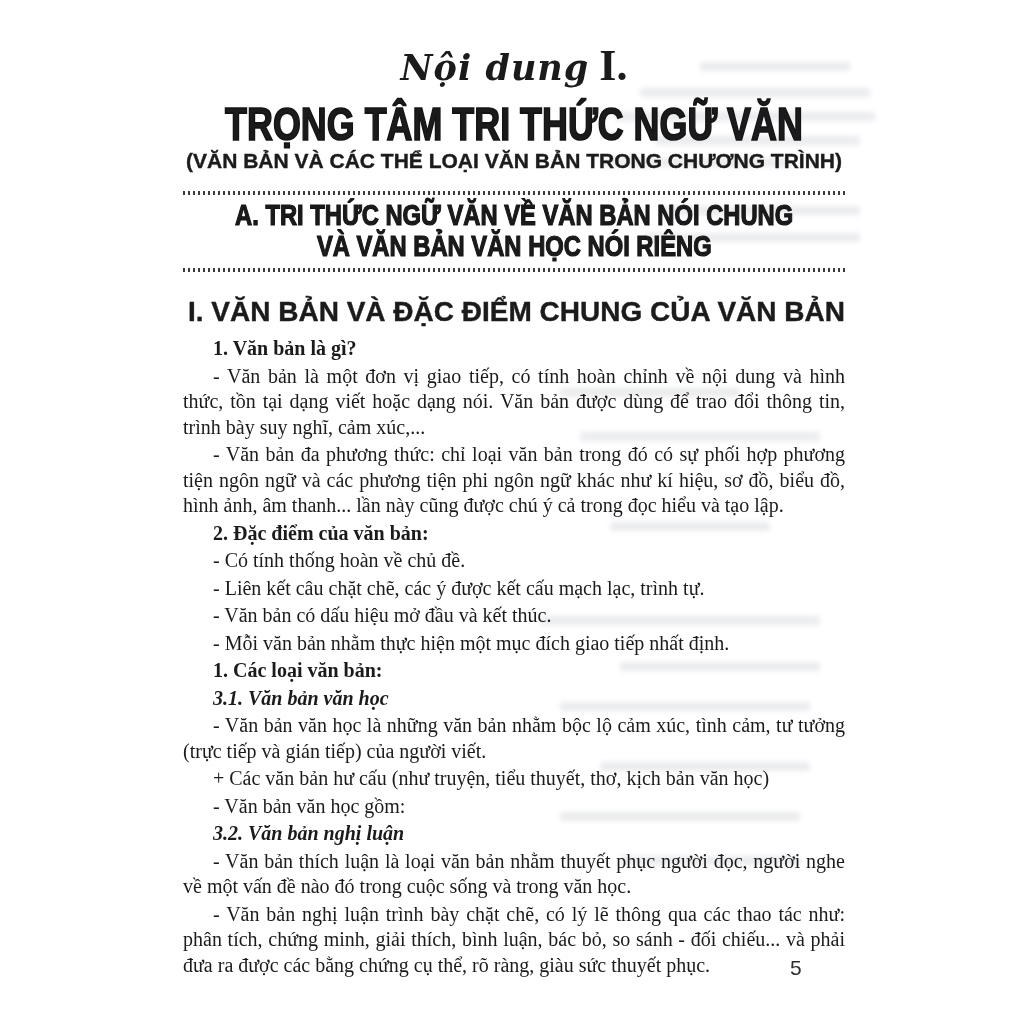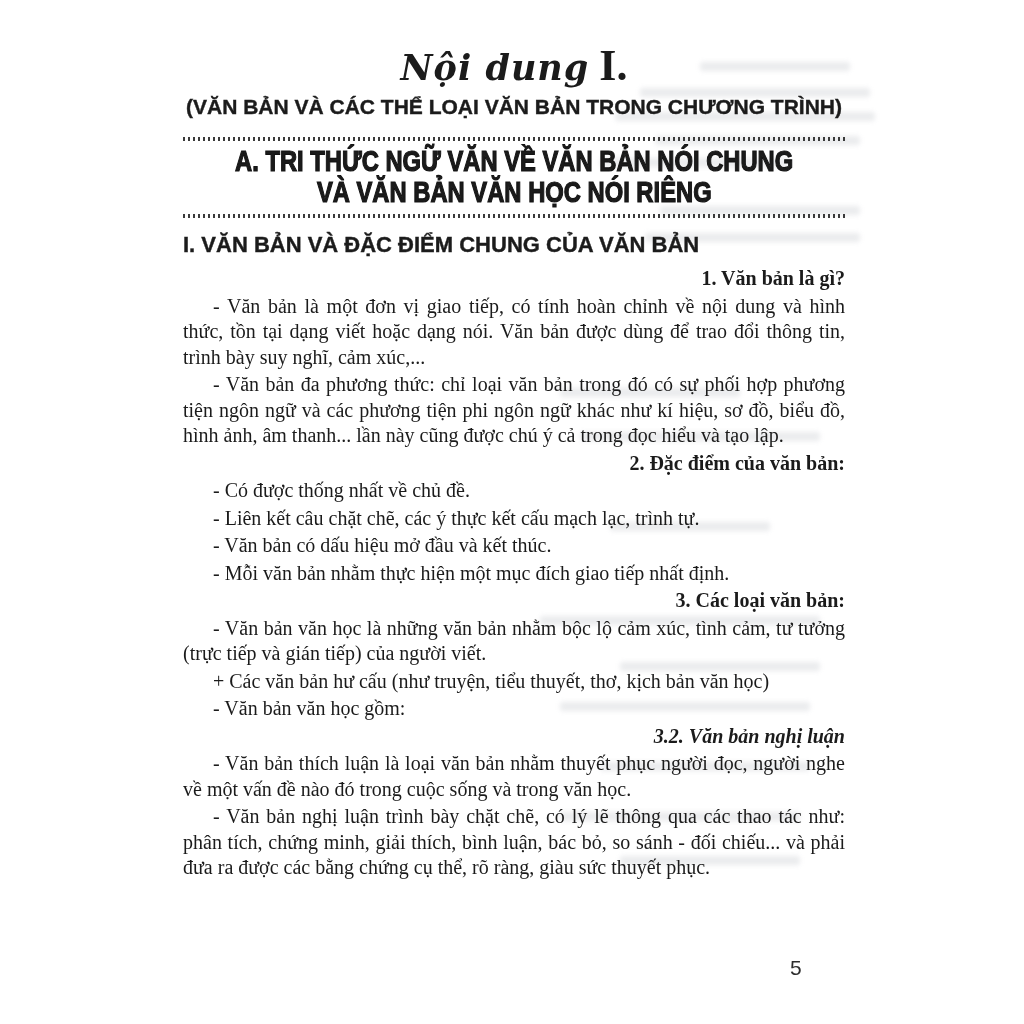--- a/index.html
+++ b/index.html
@@ -61,33 +61,34 @@
   .banner{padding:5px 0 2px;}
   .banner-line{
     font-family:"Liberation Sans", sans-serif;
     font-weight:bold;font-size:27px;line-height:31px;
     display:inline-block;
     transform:scale(.88,1.12);transform-origin:center;
     -webkit-text-stroke:1.1px #141414;
     white-space:nowrap;
   }
   .sec-heading{
-    margin:14px 0 8px;
+    margin:24px 0 8px;
     font-family:"Liberation Sans", sans-serif;
-    font-weight:bold;font-size:22px;
+    font-weight:bold;font-size:28px;
     -webkit-text-stroke:.4px #222;
     white-space:nowrap;
+    text-align:right;
   }
   .body-text p{
     margin:2px 0;
     font-size:20px;line-height:25.5px;
     text-align:justify;text-indent:30px;
   }
   .body-text p.sh{
-    font-weight:bold;text-align:right;margin-top:0;
+    font-weight:bold;text-align:left;margin-top:0;
   }
   .body-text p.sh-it{font-style:italic;}
   .lead{}
   .page-number{
     position:absolute;left:790px;top:956px;
     font-family:"Liberation Sans", sans-serif;
     font-size:21px;color:#2e2e2e;
   }
 </style>
 </head>
@@ -113,20 +114,23 @@
     <div class="ghost" style="left:560px;top:812px;width:240px;"></div>
     <div class="ghost" style="left:620px;top:856px;width:180px;"></div>
   </div>
 
   <div class="col">
 
     <div class="center kicker-row">
       <span class="kicker">Nội dung</span><span class="kicker-numeral">I.</span>
     </div>
 
+    <div class="center">
+      <span class="main-title">TRỌNG TÂM TRI THỨC NGỮ VĂN</span>
+    </div>
 
     <div class="center">
       <span class="subtitle">(VĂN BẢN VÀ CÁC THỂ LOẠI VĂN BẢN TRONG CHƯƠNG TRÌNH)</span>
     </div>
 
     <div class="rule rule-top"></div>
     <div class="banner center">
       <span class="banner-line">A. TRI THỨC NGỮ VĂN VỀ VĂN BẢN NÓI CHUNG</span><br>
       <span class="banner-line">VÀ VĂN BẢN VĂN HỌC NÓI RIÊNG</span>
     </div>
@@ -137,26 +141,27 @@
     <div class="body-text">
 
       <p class="sh">1. Văn bản là gì?</p>
 
       <p><span>- </span><span class="lead">Văn bản</span><span> là một đơn vị giao tiếp, có tính hoàn chỉnh về nội dung và hình thức, tồn tại dạng viết hoặc dạng nói. Văn bản được dùng để trao đổi thông tin, trình bày suy nghĩ, cảm xúc,...</span></p>
 
       <p><span>- </span><span class="lead">Văn bản đa phương thức</span><span>: chỉ loại văn bản trong đó có sự phối hợp phương tiện ngôn ngữ và các phương tiện phi ngôn ngữ khác như kí hiệu, sơ đồ, biểu đồ, hình ảnh, âm thanh... lần này cũng được chú ý cả trong đọc hiểu và tạo lập.</span></p>
 
       <p class="sh">2. Đặc điểm của văn bản:</p>
 
-      <p>- Có được thống nhất về chủ đề.</p>
-      <p>- Liên kết câu chặt chẽ, các ý thực kết cấu mạch lạc, trình tự.</p>
+      <p>- Có tính thống hoàn về chủ đề.</p>
+      <p>- Liên kết câu chặt chẽ, các ý được kết cấu mạch lạc, trình tự.</p>
       <p>- Văn bản có dấu hiệu mở đầu và kết thúc.</p>
       <p>- Mỗi văn bản nhằm thực hiện một mục đích giao tiếp nhất định.</p>
 
-      <p class="sh">3. Các loại văn bản:</p>
+      <p class="sh">1. Các loại văn bản:</p>
+      <p class="sh sh-it">3.1. Văn bản văn học</p>
 
       <p><span>- </span><span class="lead">Văn bản văn học</span><span> là những văn bản nhằm bộc lộ cảm xúc, tình cảm, tư tưởng (trực tiếp và gián tiếp) của người viết.</span></p>
 
       <p>+ Các văn bản hư cấu (như truyện, tiểu thuyết, thơ, kịch bản văn học)</p>
 
       <p><span>- </span><span class="lead">Văn bản văn học gồm</span><span>:</span></p>
 
       <p class="sh sh-it">3.2. Văn bản nghị luận</p>
 
       <p><span>- </span><span class="lead">Văn bản thích luận</span><span> là loại văn bản nhằm thuyết phục người đọc, người nghe về một vấn đề nào đó trong cuộc sống và trong văn học.</span></p>

